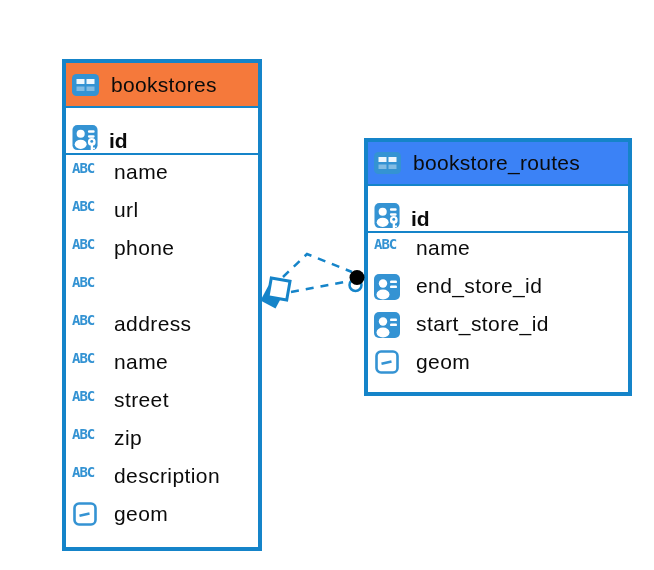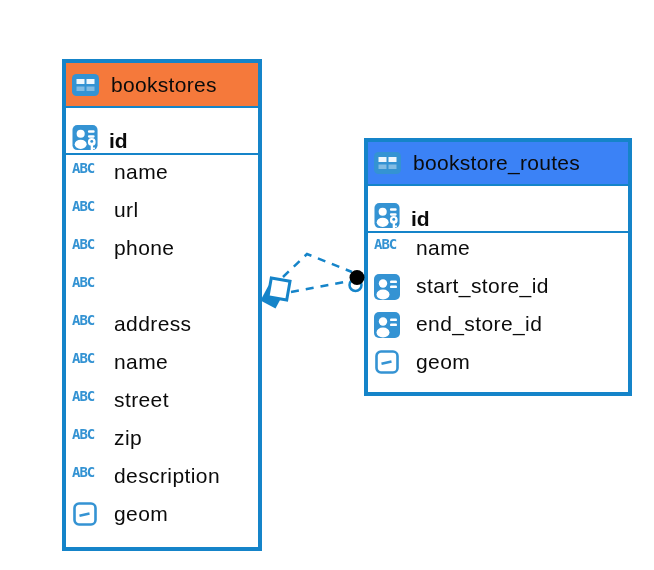--- a/index.html
+++ b/index.html
@@ -179,27 +179,27 @@
   </div>
   <div class="cols" style="padding-top:3px">
     <div class="col-row">
       <span class="abc-glyph">ABC</span>
       <span class="col-label">name</span>
     </div>
     <div class="col-row">
       <svg class="ic" width="26" height="26" viewBox="0 0 26 26" style="margin-right:5px">
           <use href="#sym-fk"></use>
         </svg>
-      <span class="col-label">start_store_id</span>
+      <span class="col-label">end_store_id</span>
     </div>
     <div class="col-row">
       <svg class="ic" width="26" height="26" viewBox="0 0 26 26" style="margin-right:5px">
           <use href="#sym-fk"></use>
         </svg>
-      <span class="col-label">end_store_id</span>
+      <span class="col-label">start_store_id</span>
     </div>
     <div class="col-row">
       <svg class="ic" width="24" height="24" viewBox="0 0 24 24" style="margin-left:1px;margin-right:6px">
           <use href="#sym-geom"></use>
         </svg>
       <span class="col-label">geom</span>
     </div>
   </div>
 </div>
 

